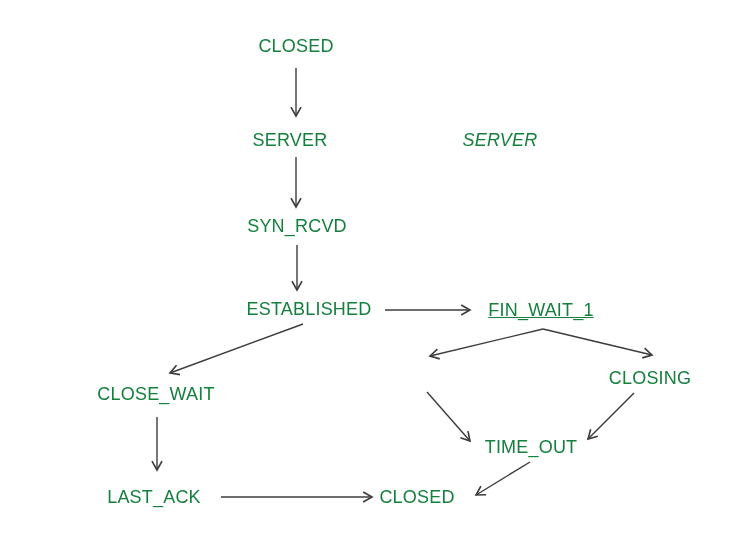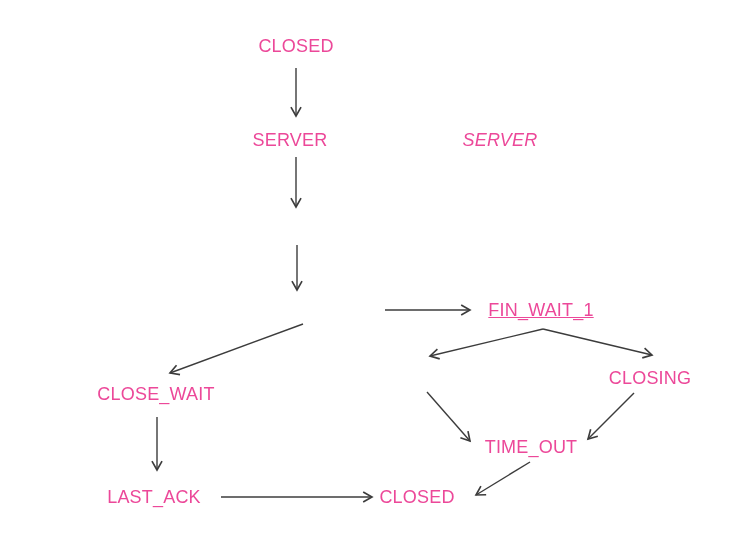--- a/index.html
+++ b/index.html
@@ -20,21 +20,21 @@
     left: 0;
     top: 0;
     width: 746px;
     height: 550px;
   }
   .node {
     position: absolute;
     transform: translateX(-50%);
     font-size: 18px;
     line-height: 20px;
-    color: #ec4899;
+    color: #15803d;
     white-space: nowrap;
     letter-spacing: 0.2px;
   }
 </style>
 </head>
 <body>
 
 <div id="canvas">
 
   <svg id="edges" viewBox="0 0 746 550" xmlns="http://www.w3.org/2000/svg">
@@ -55,20 +55,22 @@
       <line x1="634" y1="393" x2="588" y2="439" marker-end="url(#arrow)"></line>
       <line x1="157" y1="417" x2="157" y2="470" marker-end="url(#arrow)"></line>
       <line x1="221" y1="497" x2="372" y2="497" marker-end="url(#arrow)"></line>
       <line x1="530" y1="462" x2="476" y2="495" marker-end="url(#arrow)"></line>
     </g>
   </svg>
 
   <div class="node" style="left:296px; top:36px;">CLOSED</div>
   <div class="node" style="left:290px; top:130px;">SERVER</div>
   <div class="node" style="left:500px; top:130px;font-style:italic;">SERVER</div>
+  <div class="node" style="left:297px; top:216px;">SYN_RCVD</div>
+  <div class="node" style="left:309px; top:299px;">ESTABLISHED</div>
   <div class="node" style="left:541px; top:300px;text-decoration:underline;">FIN_WAIT_1</div>
   <div class="node" style="left:156px; top:384px;">CLOSE_WAIT</div>
   <div class="node" style="left:650px; top:368px;">CLOSING</div>
   <div class="node" style="left:154px; top:487px;">LAST_ACK</div>
   <div class="node" style="left:531px; top:437px;">TIME_OUT</div>
   <div class="node" style="left:417px; top:487px;">CLOSED</div>
 
 </div>
 
 </body></html>

